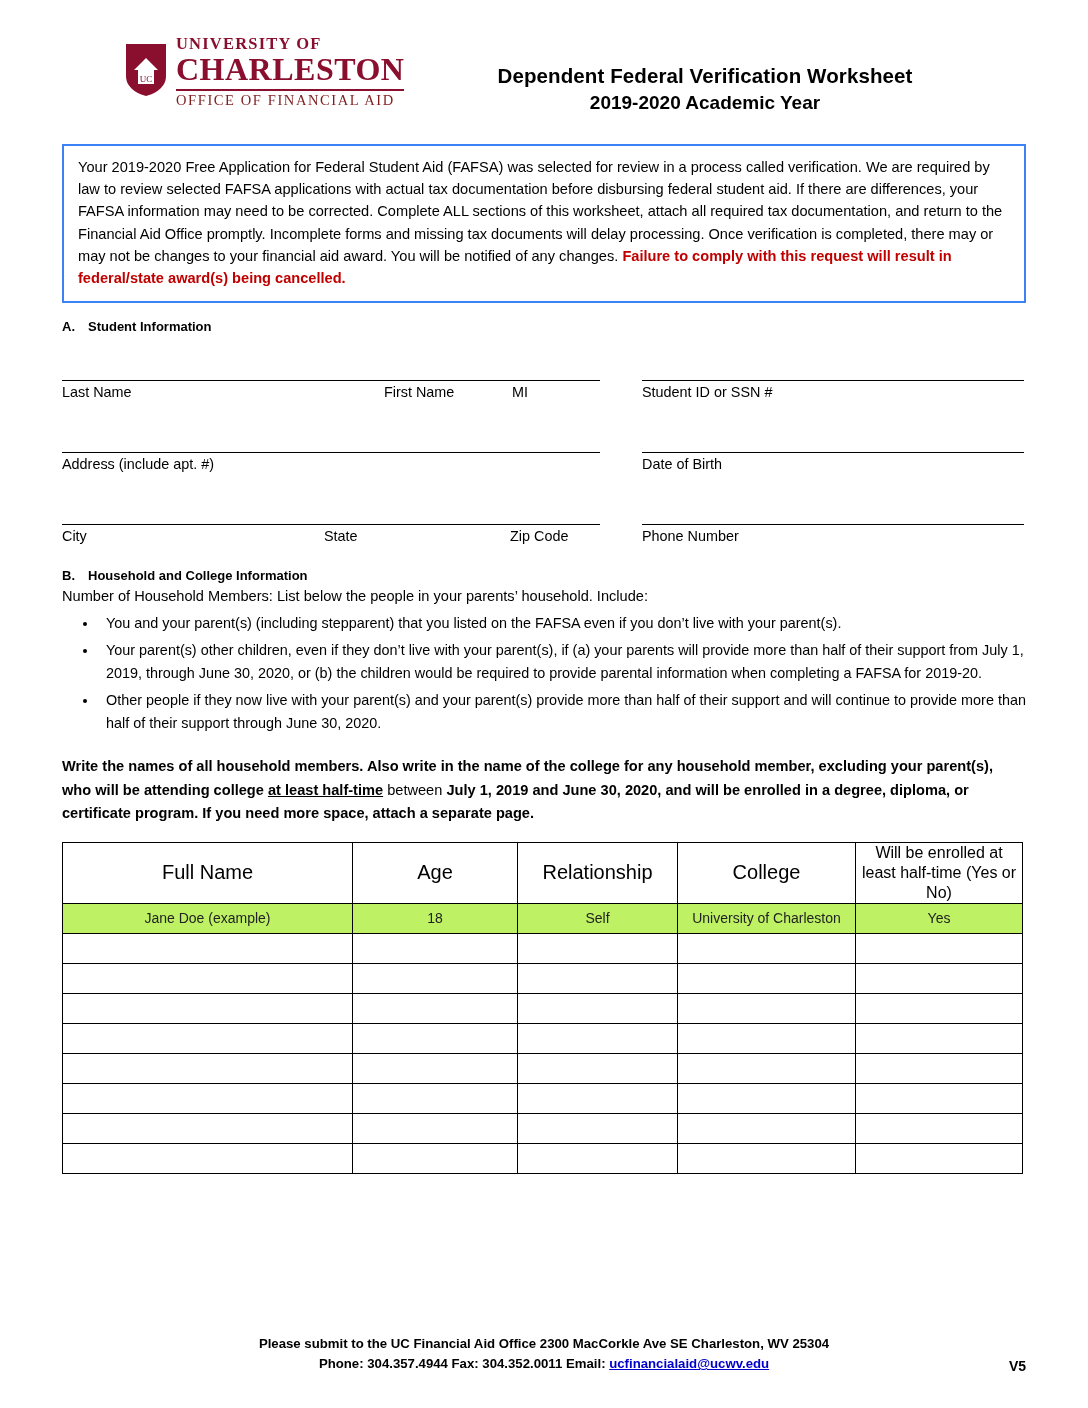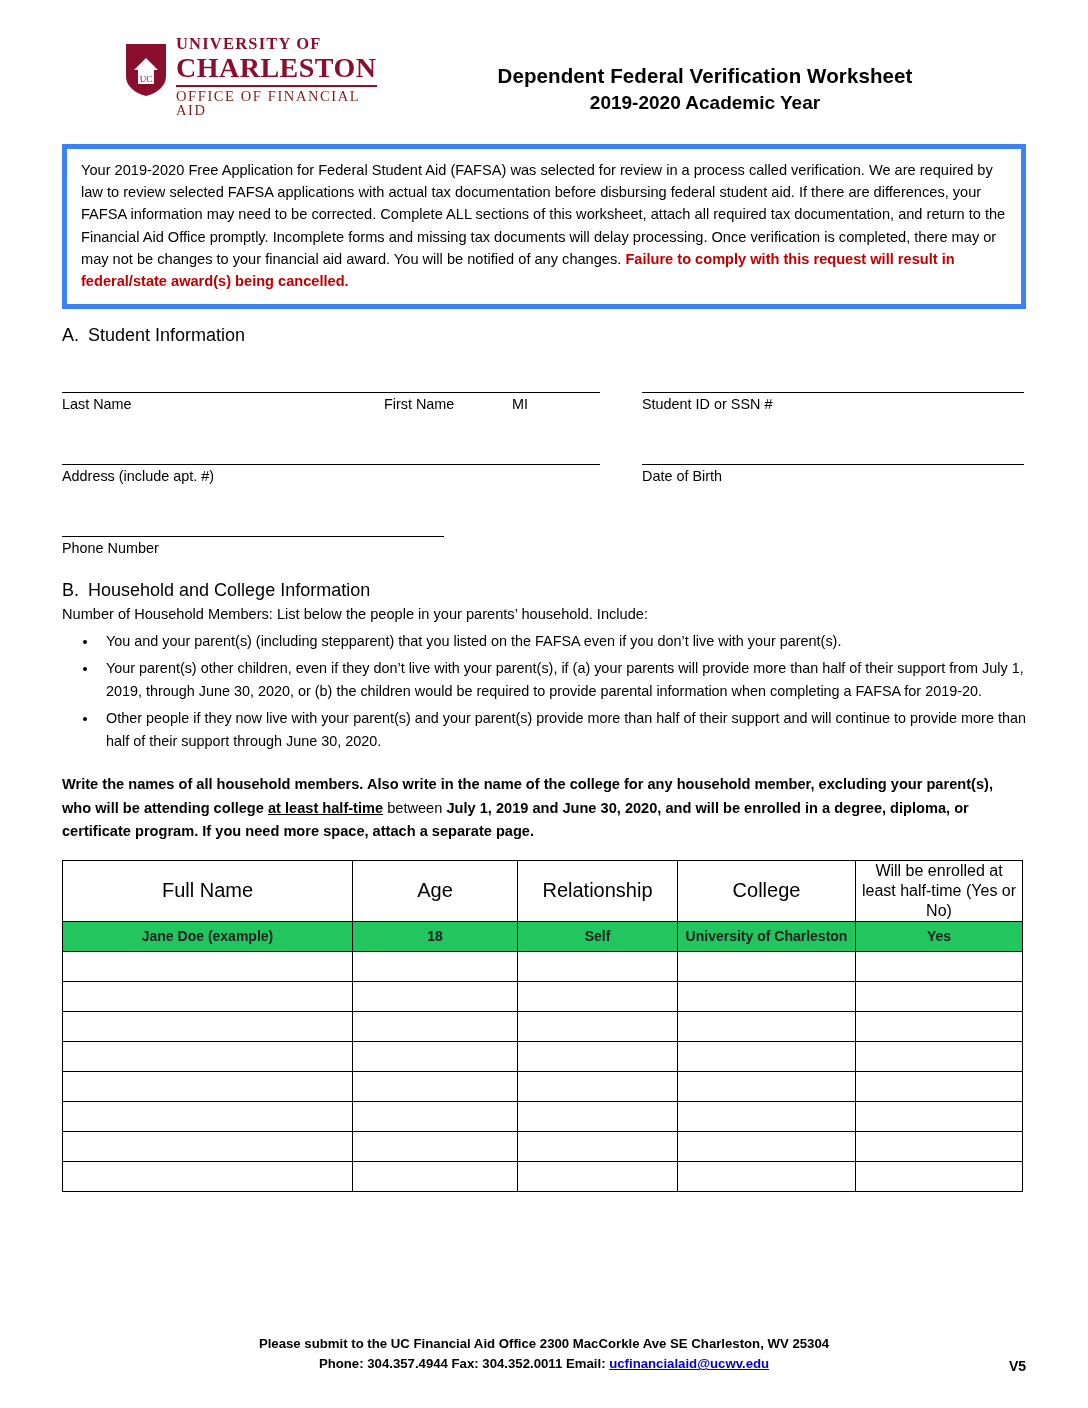--- a/index.html
+++ b/index.html
@@ -47,21 +47,21 @@
   }
   .logo-line1 {
     font-family: "Liberation Serif", serif;
     font-size: 16.5px;
     letter-spacing: 1.2px;
     color: #8a0f2e;
     font-weight: bold;
   }
   .logo-line2 {
     font-family: "Liberation Serif", serif;
-    font-size: 28px;
+    font-size: 32px;
     letter-spacing: 0.5px;
     color: #8a0f2e;
     font-weight: bold;
     line-height: 1.05;
   }
   .logo-rule {
     border-top: 2px solid #8a0f2e;
     margin: 3px 0 2px 0;
   }
   .logo-line3 {
@@ -82,36 +82,36 @@
     letter-spacing: 0.1px;
   }
   .doc-subtitle {
     font-size: 19px;
     font-weight: bold;
     margin-top: 4px;
   }
 
   
   .notice {
-    border: 5px solid #3b82f6;
+    border: 2px solid #3b82f6;
     margin-top: 12px;
     padding: 10px 14px 12px 14px;
     font-size: 14.6px;
     line-height: 1.52;
     text-align: left;
   }
   .notice .warn {
     color: #c00000;
     font-weight: bold;
   }
 
   
   .section-head {
-    font-size: 18px;
-    font-weight: normal;
+    font-size: 13px;
+    font-weight: bold;
     margin-top: 16px;
     margin-bottom: 2px;
   }
   .section-head .letter {
     display: inline-block;
     width: 26px;
   }
 
   
   .fields {
@@ -193,22 +193,21 @@
     font-size: 16px;
     line-height: 1.25;
     padding: 0 4px;
   }
   table.household td {
     font-size: 14px;
     text-align: center;
     color: #222;
   }
   tr.example td {
-    background: #22c55e;
-    font-weight: bold;
+    background: #bef264;
   }
   col.c-name { width: 290px; }
   col.c-age  { width: 165px; }
   col.c-rel  { width: 160px; }
   col.c-col  { width: 178px; }
   col.c-half { width: 167px; }
 
   
   .footer {
     position: absolute;
@@ -295,20 +294,28 @@
       </div>
       <div class="field-right">
         <div class="rule"></div>
         <div class="labels">
           <span>Date of Birth</span>
         </div>
       </div>
     </div>
 
     <div class="field-row">
+      <div class="field-left">
+        <div class="rule"></div>
+        <div class="labels">
+          <span class="lbl-city">City</span>
+          <span class="lbl-state">State</span>
+          <span class="lbl-zip">Zip Code</span>
+        </div>
+      </div>
       <div class="field-right">
         <div class="rule"></div>
         <div class="labels">
           <span>Phone Number</span>
         </div>
       </div>
     </div>
 
   </div>
 

